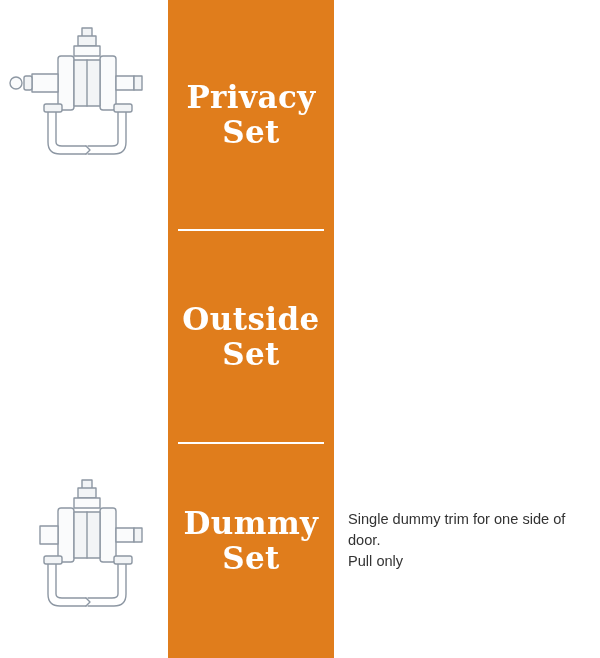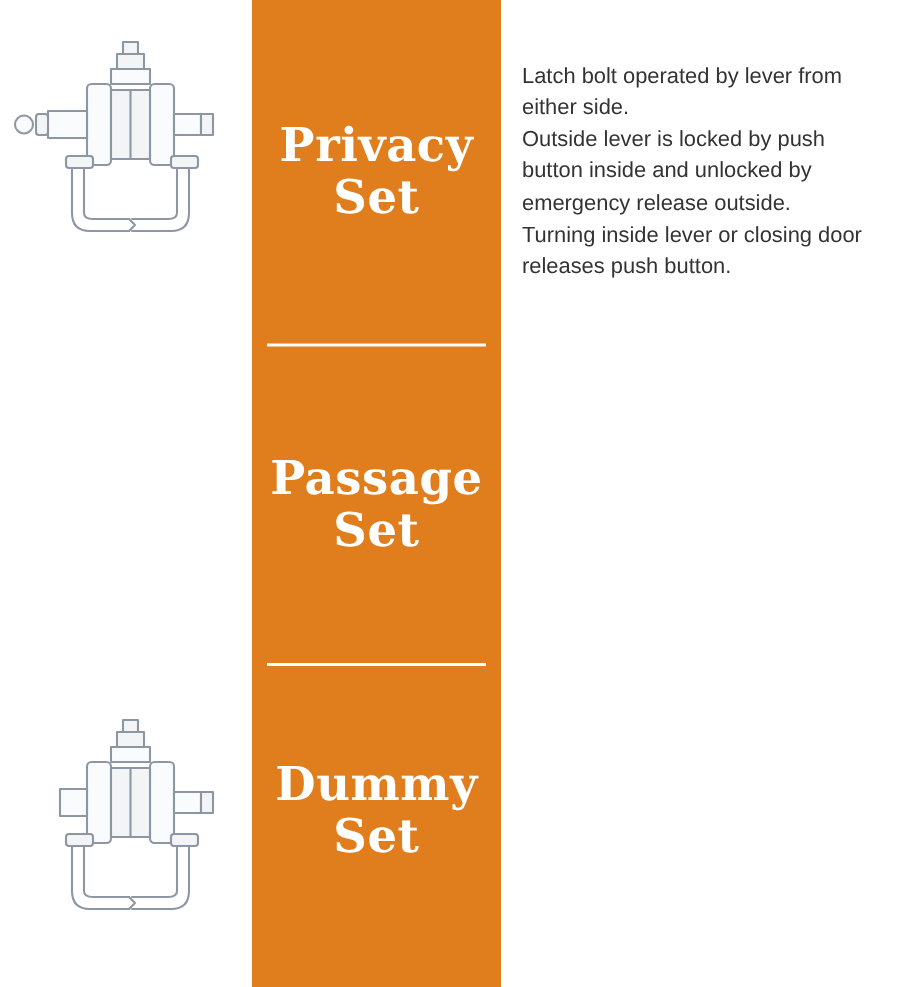--- a/index.html
+++ b/index.html
@@ -139,25 +139,20 @@
           <path d="M114 86 L114 118 Q114 122 108 122 L84 122"></path>
 
           <rect x="40" y="80" width="18" height="8" rx="2" fill="#f2f4f6"></rect>
           <rect x="110" y="80" width="18" height="8" rx="2" fill="#f2f4f6"></rect>
         </g>
       </svg>
     </div>
     <div class="cell-title">
       <div class="title-text">Privacy
 Set</div>
-    </div>
-    <div class="cell-desc">
-      <div class="desc-text">Latch bolt operated by lever from either side.
-Outside lever is locked by push button inside and unlocked by emergency release outside.
-Turning inside lever or closing door releases push button.</div>
     </div>
   </div>
 
   <div class="row row-2">
     <div class="cell-image">
       <svg class="lockset-svg l2" width="160" height="160" viewBox="0 0 160 160">
         <g fill="none" stroke="#8d97a3" stroke-width="1.4" stroke-linejoin="round" stroke-linecap="round">
           <path d="M78 10 L78 2 L88 2 L88 10" fill="#f2f4f6"></path>
           <rect x="74" y="10" width="18" height="10" fill="#f2f4f6"></rect>
           <path d="M70 20 L96 20 L96 30 L70 30 Z" fill="#fafbfc"></path>
@@ -174,28 +169,32 @@
           <path d="M82 128 L86 124 L82 120"></path>
 
           <path d="M122 84 L122 116 Q122 128 110 128 L84 128"></path>
           <path d="M114 84 L114 116 Q114 120 108 120 L84 120"></path>
           <rect x="40" y="78" width="18" height="8" rx="2" fill="#f2f4f6"></rect>
           <rect x="110" y="78" width="18" height="8" rx="2" fill="#f2f4f6"></rect>
         </g>
       </svg>
     </div>
     <div class="cell-title">
-      <div class="title-text">Passage
+      <div class="title-text">Outside
 Set</div>
     </div>
   </div>
 
   <div class="row row-3">
     <div class="cell-image">
       
     </div>
     <div class="cell-title">
       <div class="title-text">Dummy
 Set</div>
     </div>
+    <div class="cell-desc">
+      <div class="desc-text">Single dummy trim for one side of door.
+Pull only</div>
+    </div>
   </div>
 
 </div>
 
 </body></html>

